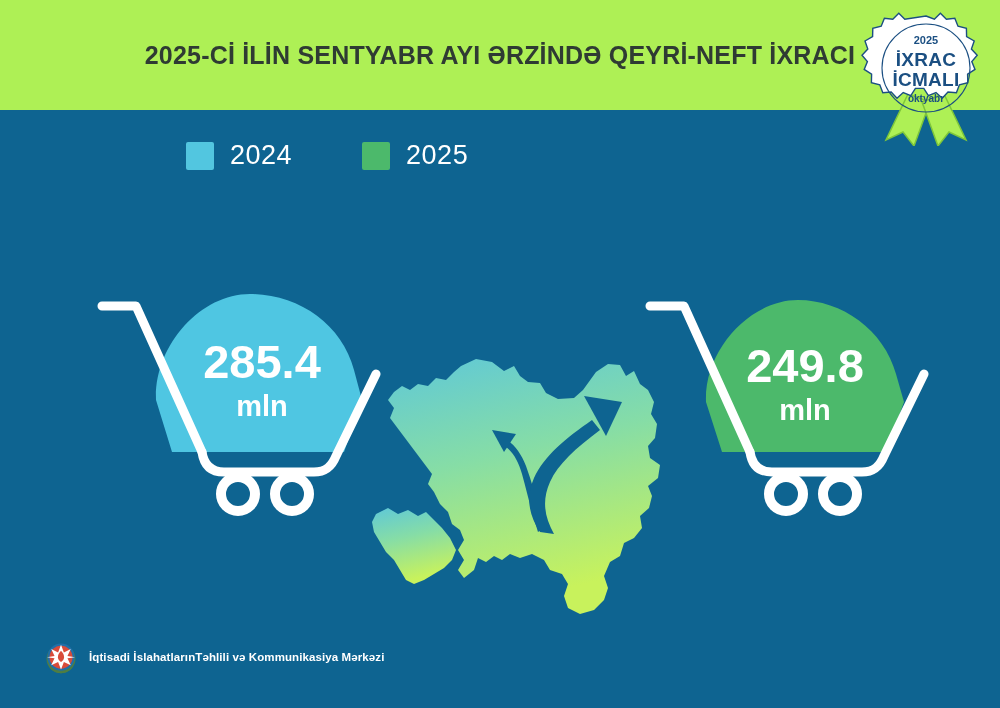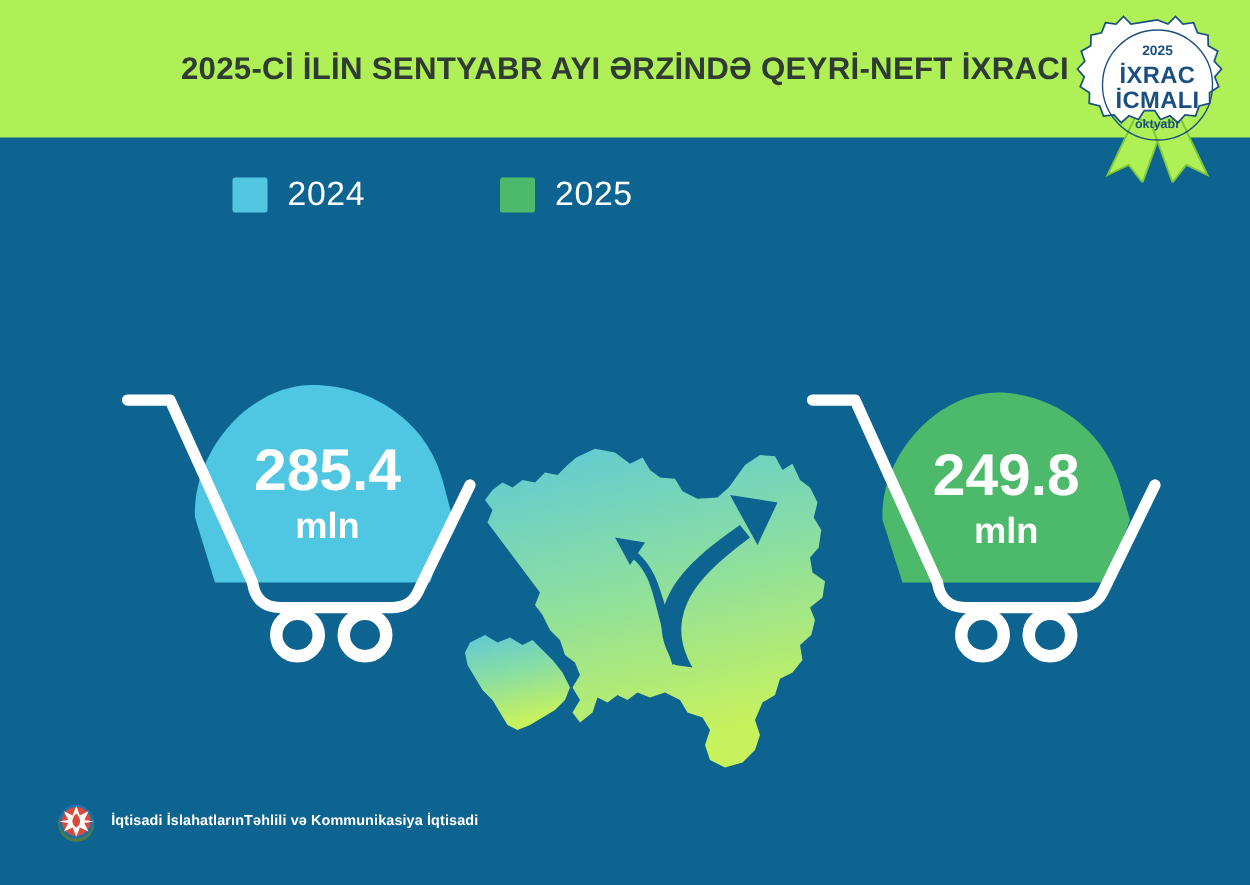--- a/index.html
+++ b/index.html
@@ -71,21 +71,21 @@
   .badge-l1, .badge-l2 { font-size: 19px; letter-spacing: 0.3px; }
   .badge-month { font-size: 10px; }
 
   
   .legend {
     position: absolute;
     left: 186px;
     top: 140px;
     display: flex;
     align-items: center;
-    gap: 108px;
+    gap: 70px;
   }
   .legend-item {
     display: flex;
     align-items: center;
     gap: 16px;
   }
   .legend-swatch {
     width: 28px;
     height: 28px;
     border-radius: 2px;
@@ -93,21 +93,21 @@
   .legend-label {
     color: #ffffff;
     font-size: 27px;
     font-weight: normal;
     letter-spacing: 0.5px;
   }
 
   
   .cart {
     position: absolute;
-    top: 300px;
+    top: 286px;
     width: 300px;
     height: 230px;
   }
   .cart-left  { left: 92px; }
   .cart-right { left: 640px; }
   .cart svg { display: block; overflow: visible; }
   .cart-value {
     fill: #ffffff;
     font-family: "Liberation Sans", sans-serif;
     font-weight: bold;
@@ -287,17 +287,17 @@
     <svg class="emblem" viewBox="0 0 40 40" xmlns="http://www.w3.org/2000/svg">
       <circle cx="20" cy="21" r="17" fill="#4e7d43"></circle>
       <circle cx="20" cy="19" r="16" fill="#1f6fa8"></circle>
       <circle cx="20" cy="19" r="13.5" fill="#d84b3a"></circle>
       <path fill="#ffffff" d="M20 4.5 L23.4 13.4 L31.5 9.5 L27.6 17.6 L36.5 19 L27.6 20.4 L31.5 28.5 L23.4 24.6 L20 33.5 L16.6 24.6 L8.5 28.5 L12.4 20.4 L3.5 19 L12.4 17.6 L8.5 9.5 L16.6 13.4 Z"></path>
       <path fill="#d84b3a" d="M20 11.5 C22.6 14.2 23.6 16.6 23.6 19 C23.6 21.4 22.1 23.4 20 24.6 C17.9 23.4 16.4 21.4 16.4 19 C16.4 16.6 17.4 14.2 20 11.5 Z"></path>
       <path fill="#4e7d43" d="M6 31 C10 36 16 38 20 38 C24 38 30 36 34 31 C30 34 25 35.5 20 35.5 C15 35.5 10 34 6 31 Z"></path>
     </svg>
     <div class="logo-text">
       <span>İqtisadi İslahatların</span>
-      <span>Təhlili və Kommunikasiya İqtisadi</span>
+      <span>Təhlili və Kommunikasiya Mərkəzi</span>
     </div>
   </div>
 
 </div>
 
 </body></html>

